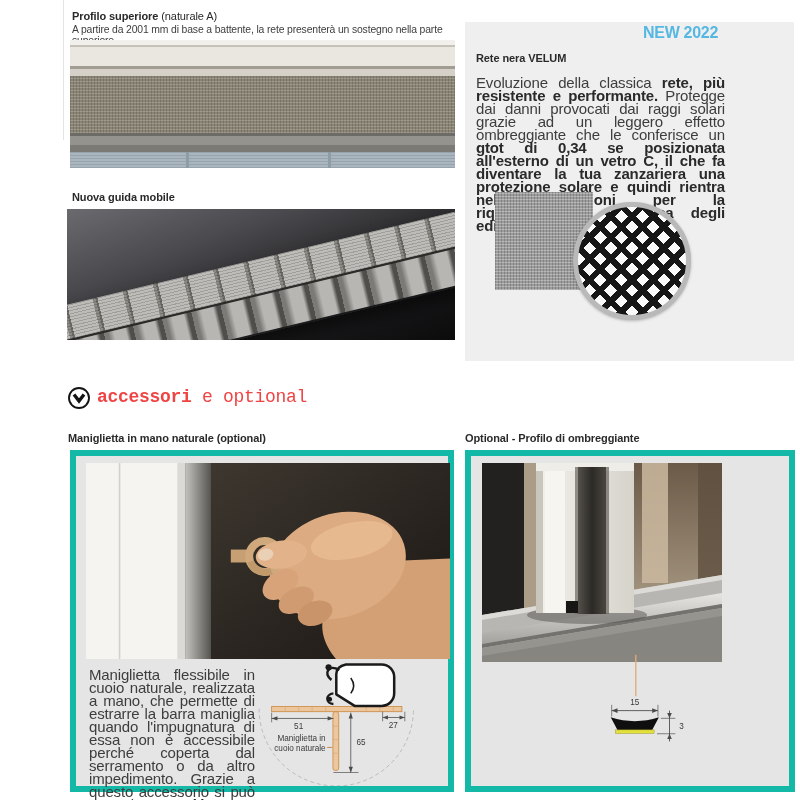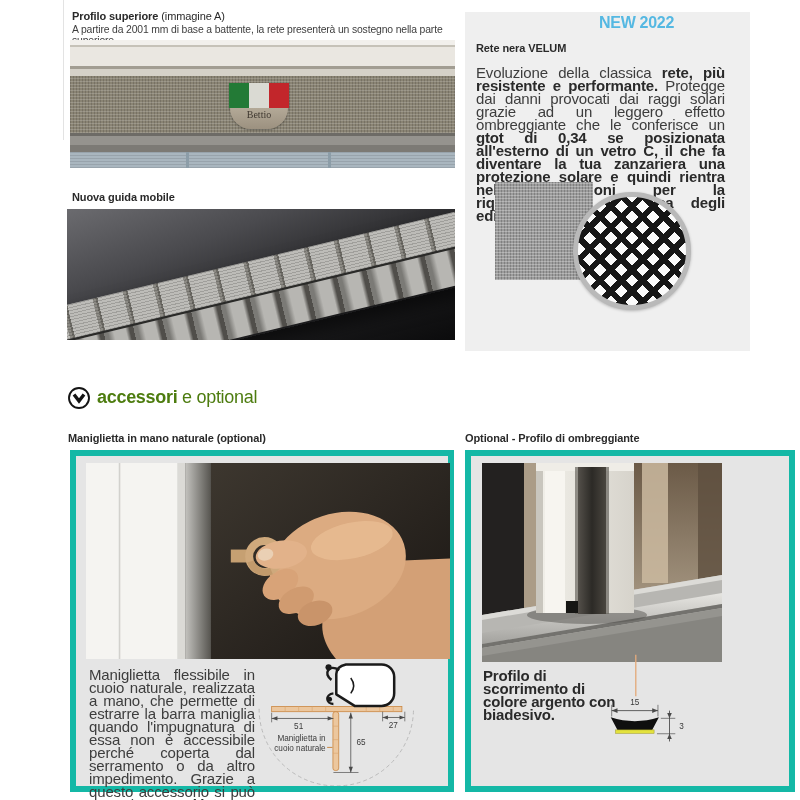--- a/index.html
+++ b/index.html
@@ -44,74 +44,64 @@
              background:linear-gradient(160deg,#6b6b6f 0%,#4a4a4e 30%,#232325 60%,#0b0b0c 100%); }
   .pb-band { position:absolute; left:-28px; top:46px; width:480px; height:74px; transform:rotate(-13.5deg);
              box-shadow:0 10px 16px rgba(0,0,0,.55); }
   .pb-row1 { height:36px; border-bottom:2px solid #2a2a28;
      background-image:repeating-linear-gradient(0deg, rgba(0,0,0,.16) 0 1px, transparent 1px 3px),
                       repeating-linear-gradient(90deg,#bdbcb8 0 26px,#8c8a84 26px 29px,#6f6d67 29px 31px); }
   .pb-row2 { height:36px;
      background-image:repeating-linear-gradient(90deg,#7b7a76 0 4px,#b7b6b2 10px 22px,#504e4a 26px 30px); }
 
   
-  .velum-panel { left:465px; top:12px; width:285px; height:339px; background:#efefef; }
+  .velum-panel { left:465px; top:22px; width:329px; height:339px; background:#efefef; }
   .velum-new { position:absolute; top:2px; right:76px; font-size:16px; font-weight:800; letter-spacing:-0.3px; }
   .velum-title { position:absolute; left:11px; top:30px; }
   .velum-para { position:absolute; left:11px; top:54px; width:249px; }
   .mesh-square { position:absolute; left:30px; top:170px; width:98px; height:98px; background-color:#9c9c9c;
      background-image:repeating-linear-gradient(0deg, rgba(255,255,255,.28) 0 1px, transparent 1px 3px),
                       repeating-linear-gradient(90deg, rgba(0,0,0,.18) 0 1px, transparent 1px 3px); }
   .mesh-circle { position:absolute; left:108px; top:180px; width:118px; height:118px; border-radius:50%;
      border:5px solid #b9b9b9; background-color:#fafafa;
      background-image:repeating-linear-gradient(45deg,#161616 0 6px, transparent 6px 15px),
                       repeating-linear-gradient(-45deg,#161616 0 6px, transparent 6px 15px);
      box-shadow:0 1px 3px rgba(0,0,0,.25); }
 
   
   .acc-icon { left:67px; top:386px; width:24px; height:24px; }
-  .acc-title { left:97px; top:387px; font-size:18px; color:#4d7c0f; letter-spacing:-0.3px; }
+  .acc-title { left:97px; top:387px; font-size:18px; color:#ef4444; letter-spacing:-0.3px;font-family:Liberation Mono, monospace; }
   .acc-title .norm { font-weight:normal; }
 
   
   .bl-header { left:68px; top:432px; }
   .br-header { left:465px; top:432px; }
   .opt-box { border:6px solid #14b8a6; background:#e5e5e5; }
   .bl-box { left:70px; top:450px; width:384px; height:342px; }
   .br-box { left:465px; top:450px; width:330px; height:342px; }
   .photo-c { position:absolute; left:10px; top:7px; width:364px; height:196px; }
   .photo-d { position:absolute; left:11px; top:7px; width:240px; height:199px; }
   .bl-para { position:absolute; left:13px; top:212px; width:166px; }
   .br-desc { position:absolute; left:12px; top:213px; width:140px; font-weight:bold; color:#2a2a2a; }
   .overlay-svg { position:absolute; left:0; top:0; width:100%; height:100%; }
   .dim-txt { font-size:8.5px; fill:#3a3a3a; font-family:"Liberation Sans", sans-serif; }
 </style>
 </head>
 <body>
 
 <div class="abs page-edge-line"></div>
 
-<div class="abs s1-title h-small"><b>Profilo superiore</b><span class="norm"> (immagine A)</span></div>
+<div class="abs s1-title h-small"><b>Profilo superiore</b><span class="norm"> (naturale A)</span></div>
 <div class="abs s1-desc">A partire da 2001 mm di base a battente, la rete presenterà un sostegno nella parte superiore.</div>
 
 <div class="abs photo-a">
   <div class="pa-top"></div>
   <div class="pa-mesh"></div>
   <div class="pa-frame"></div>
   <div class="pa-glass"></div>
-  <div class="abs pa-badge">
-    <div class="pa-flag">
-        <span class="flag-green"></span>
-        <span class="flag-white"></span>
-        <span class="flag-red"></span>
-      </div>
-    <div class="pa-tab">
-        <span>Bettio</span>
-      </div>
-  </div>
 </div>
 
 <div class="abs s2-title h-small">Nuova guida mobile</div>
 <div class="abs photo-b">
   <div class="pb-band">
     <div class="pb-row1"></div>
     <div class="pb-row2"></div>
   </div>
 </div>
 
@@ -263,21 +253,20 @@
       <rect x="54" width="7" height="150" fill="#c9c6be"></rect>
       <rect x="63" width="20" height="150" fill="#f7f5f0"></rect>
       <rect x="54" width="98" height="8" fill="#efede7"></rect>
       <rect x="93" y="4" width="3" height="147" fill="#6a665f" opacity="0.7"></rect>
       <rect x="96" y="4" width="28" height="147" fill="url(#brushG)"></rect>
       <rect x="124" y="4" width="3" height="147" fill="#6a665f" opacity="0.7"></rect>
       <rect x="84" y="138" width="12" height="12" fill="#161614"></rect>
     </g>
   </svg>
 
-  <div class="br-desc body-txt" style="text-align:left;">Profilo di scorrimento di colore argento con biadesivo.</div>
 
   <svg class="overlay-svg" viewBox="0 0 330 342">
     <line x1="171" y1="206" x2="171" y2="249" stroke="#e2aa7c" stroke-width="1.4"></line>
     <g>
       <text class="dim-txt" x="170" y="258" text-anchor="middle">15</text>
       <line x1="146" y1="264" x2="194" y2="264" stroke="#4a4a4a" stroke-width="0.9"></line>
       <line x1="146" y1="258" x2="146" y2="270" stroke="#4a4a4a" stroke-width="0.7"></line>
       <line x1="194" y1="258" x2="194" y2="270" stroke="#4a4a4a" stroke-width="0.7"></line>
       <path d="M146,264 l6,-2.4 v4.8 z" fill="#4a4a4a"></path>
         <path d="M194,264 l-6,-2.4 v4.8 z" fill="#4a4a4a"></path>

